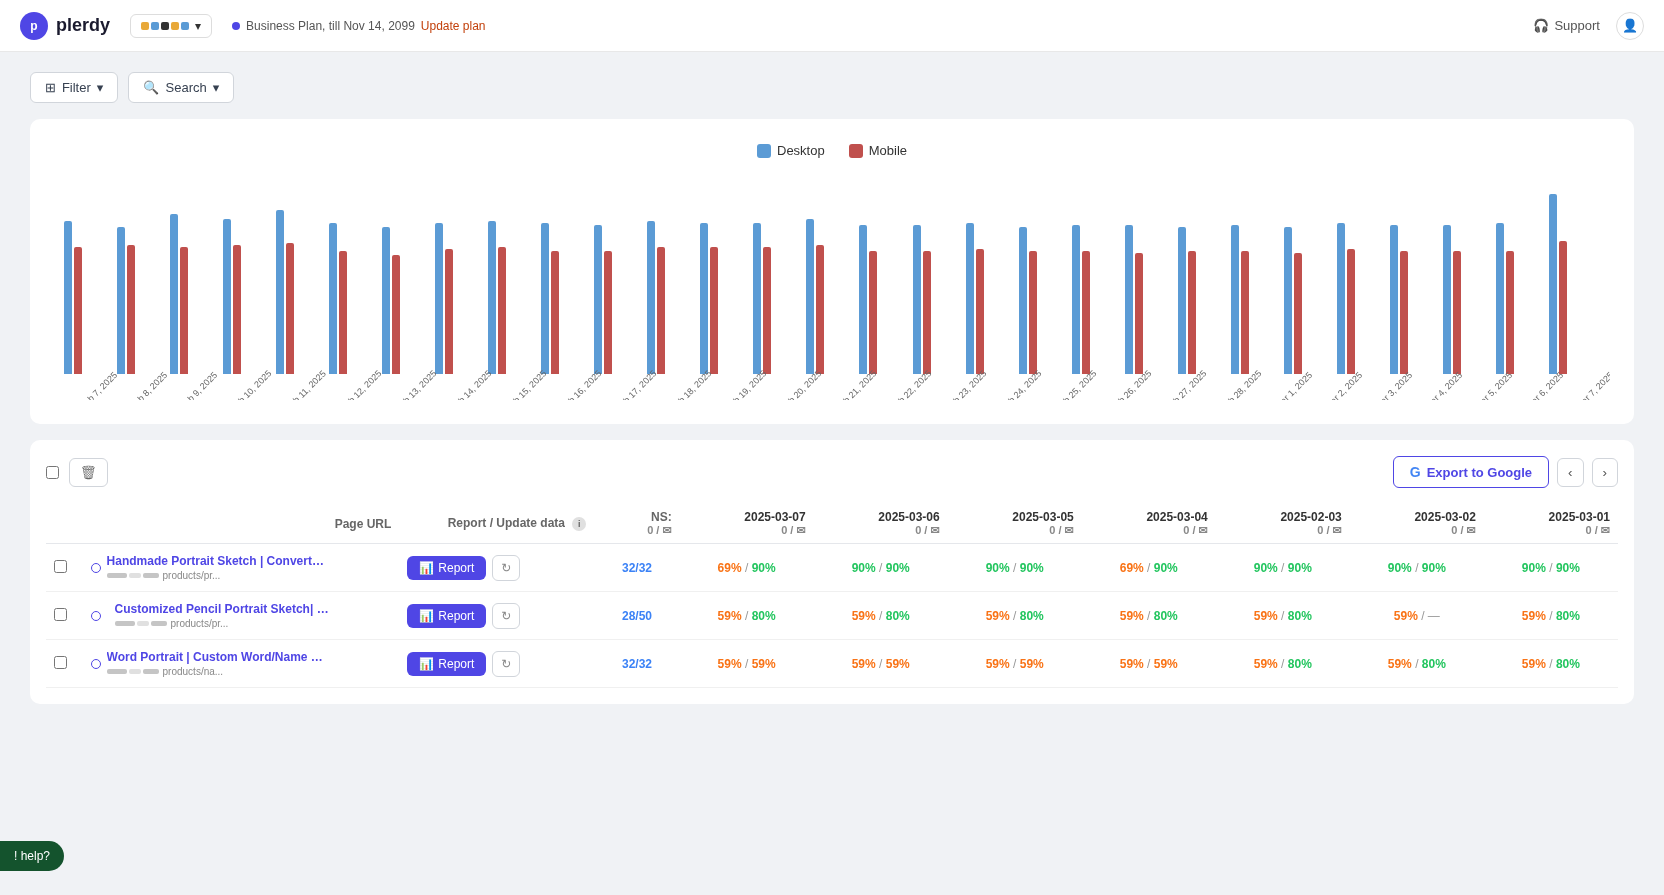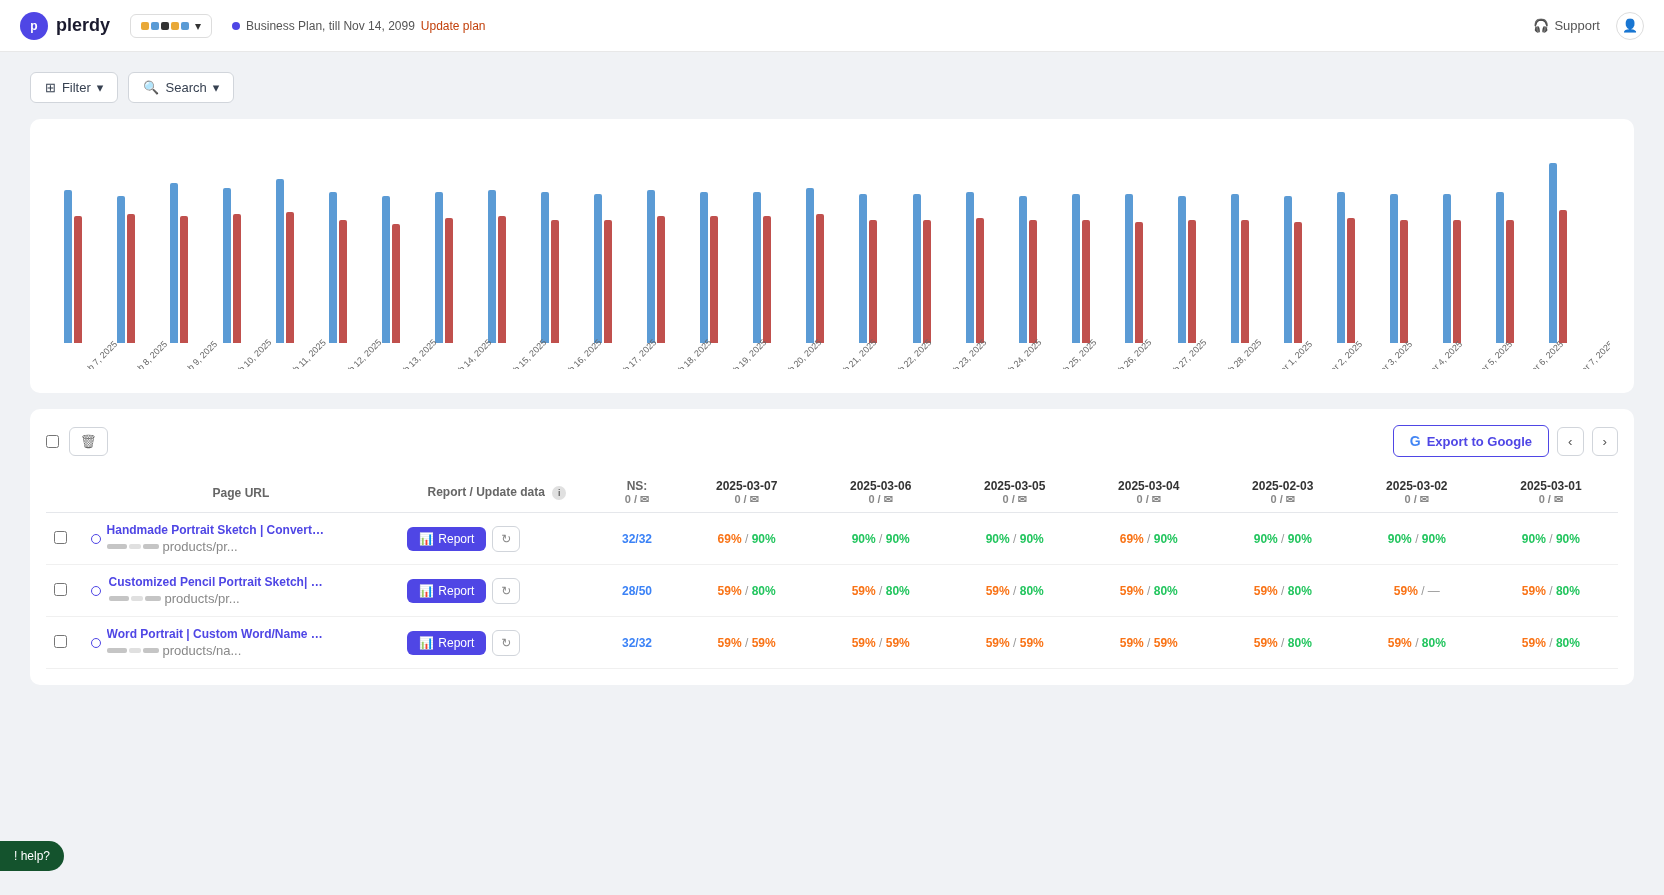--- a/index.html
+++ b/index.html
@@ -54,30 +54,30 @@
     
     .table-card { background: #fff; border-radius: 10px; padding: 16px; }
     .table-header-row { display: flex; align-items: center; margin-bottom: 16px; }
     .select-all-cb { margin-right: 10px; }
     .delete-btn { border: 1px solid #d1d5db; border-radius: 6px; padding: 6px 10px; background: #fff; cursor: pointer; color: #666; }
     .export-btn { margin-left: auto; background: #fff; border: 1px solid #4f46e5; border-radius: 6px; padding: 7px 16px; color: #4f46e5; font-size: 13px; font-weight: 600; display: flex; align-items: center; gap: 6px; cursor: pointer; }
     .nav-arrow { border: 1px solid #d1d5db; border-radius: 6px; padding: 6px 10px; background: #fff; cursor: pointer; color: #555; margin-left: 8px; }
 
     
     .data-table { width: 100%; border-collapse: collapse; }
-    .data-table th { font-size: 12px; font-weight: 600; color: #666; padding: 6px 8px; text-align: center; border-bottom: 1px solid #e5e7eb; white-space: nowrap; }
+    .data-table th { font-size: 12px; font-weight: 600; color: #666; padding: 6px 8px; text-align: right; border-bottom: 1px solid #e5e7eb; white-space: nowrap; }
     .data-table td { padding: 10px 8px; border-bottom: 1px solid #f0f0f0; font-size: 12px; vertical-align: middle; }
     .col-url { width: 260px; }
     .col-report { width: 160px; }
     .col-ns { width: 70px; text-align: center; }
     .col-date { width: 110px; text-align: center; }
     .date-header { font-size: 12px; font-weight: 600; color: #333; }
     .date-sub { font-size: 11px; color: #888; }
     .page-url-link { color: #4f46e5; font-weight: 600; font-size: 12px; text-decoration: none; display: block; max-width: 220px; overflow: hidden; text-overflow: ellipsis; white-space: nowrap; }
-    .page-url-sub { font-size: 13px; color: #888; display: flex; align-items: center; gap: 4px; margin-top: 2px; }
+    .page-url-sub { font-size: 10px; color: #888; display: flex; align-items: center; gap: 4px; margin-top: 2px; }
     .report-btn { background: #4f46e5; color: white; border: none; border-radius: 6px; padding: 5px 12px; font-size: 12px; cursor: pointer; display: flex; align-items: center; gap: 4px; }
     .refresh-btn { border: 1px solid #d1d5db; border-radius: 6px; padding: 5px 8px; background: #fff; cursor: pointer; color: #888; font-size: 12px; }
     .report-cell { display: flex; align-items: center; gap: 6px; }
     .score-good { color: #22c55e; font-weight: 600; }
     .score-ok { color: #f97316; font-weight: 600; }
     .score-sep { color: #999; }
     .ns-val { color: #3b82f6; font-weight: 700; }
     .checkbox-col { width: 30px; }
     .info-icon { display: inline-flex; align-items: center; justify-content: center; width: 14px; height: 14px; border-radius: 50%; background: #e0e0e0; color: #666; font-size: 9px; cursor: pointer; margin-left: 4px; }
     .help-btn { position: fixed; bottom: 24px; left: 0; background: #14532d; color: white; font-size: 12px; padding: 8px 14px; border-radius: 0 20px 20px 0; cursor: pointer; z-index: 200; }
@@ -130,20 +130,30 @@
       <span>▾</span>
     </button>
     <button class="toolbar-btn">
       <span>🔍</span>
       <span>Search</span>
       <span>▾</span>
     </button>
   </div>
 
   <div class="card">
+    <div class="chart-legend">
+      <div class="legend-item">
+        <div class="legend-checkbox legend-blue"></div>
+        <span>Desktop</span>
+      </div>
+      <div class="legend-item">
+        <div class="legend-checkbox legend-red"></div>
+        <span>Mobile</span>
+      </div>
+    </div>
 
     <div class="chart-container">
       <div class="chart-inner">
         <div class="bars-area" id="barsArea">
             <div class="bar-group">
               <div class="bar bar-blue" style="height: 153px;"></div>
               <div class="bar bar-red" style="height: 127px;"></div>
             </div>
             <div class="bar-group">
               <div class="bar bar-blue" style="height: 147px;"></div>
@@ -388,21 +398,21 @@
             <td style="text-align: center;"><span class="score-good">90%</span> <span class="score-sep">/</span> <span class="score-good">90%</span></td>
             <td style="text-align: center;"><span class="score-good">90%</span> <span class="score-sep">/</span> <span class="score-good">90%</span></td>
             <td style="text-align: center;"><span class="score-ok">69%</span> <span class="score-sep">/</span> <span class="score-good">90%</span></td>
             <td style="text-align: center;"><span class="score-good">90%</span> <span class="score-sep">/</span> <span class="score-good">90%</span></td>
             <td style="text-align: center;"><span class="score-good">90%</span> <span class="score-sep">/</span> <span class="score-good">90%</span></td>
             <td style="text-align: center;"><span class="score-good">90%</span> <span class="score-sep">/</span> <span class="score-good">90%</span></td>
           </tr>
           <tr>
             <td><input type="checkbox" style=""></td>
             <td>
-      <div style="display:flex;align-items:center;gap:8px;">
+      <div style="display:flex;align-items:center;gap:14px;">
         <div style="width:10px;height:10px;border-radius:50%;border:1px solid #4f46e5;"></div>
         <div>
           <a class="page-url-link">Customized Pencil Portrait Sketch| C...</a>
           <div class="page-url-sub">
             <span style="display:inline-flex;gap:2px;">
               <span style="display:inline-block;width:20px;height:5px;background:#c5c5c5;border-radius:2px;"></span>
               <span style="display:inline-block;width:12px;height:5px;background:#e0e0e0;border-radius:2px;"></span>
               <span style="display:inline-block;width:16px;height:5px;background:#c5c5c5;border-radius:2px;"></span>
             </span>
             <span>products/pr...</span>

